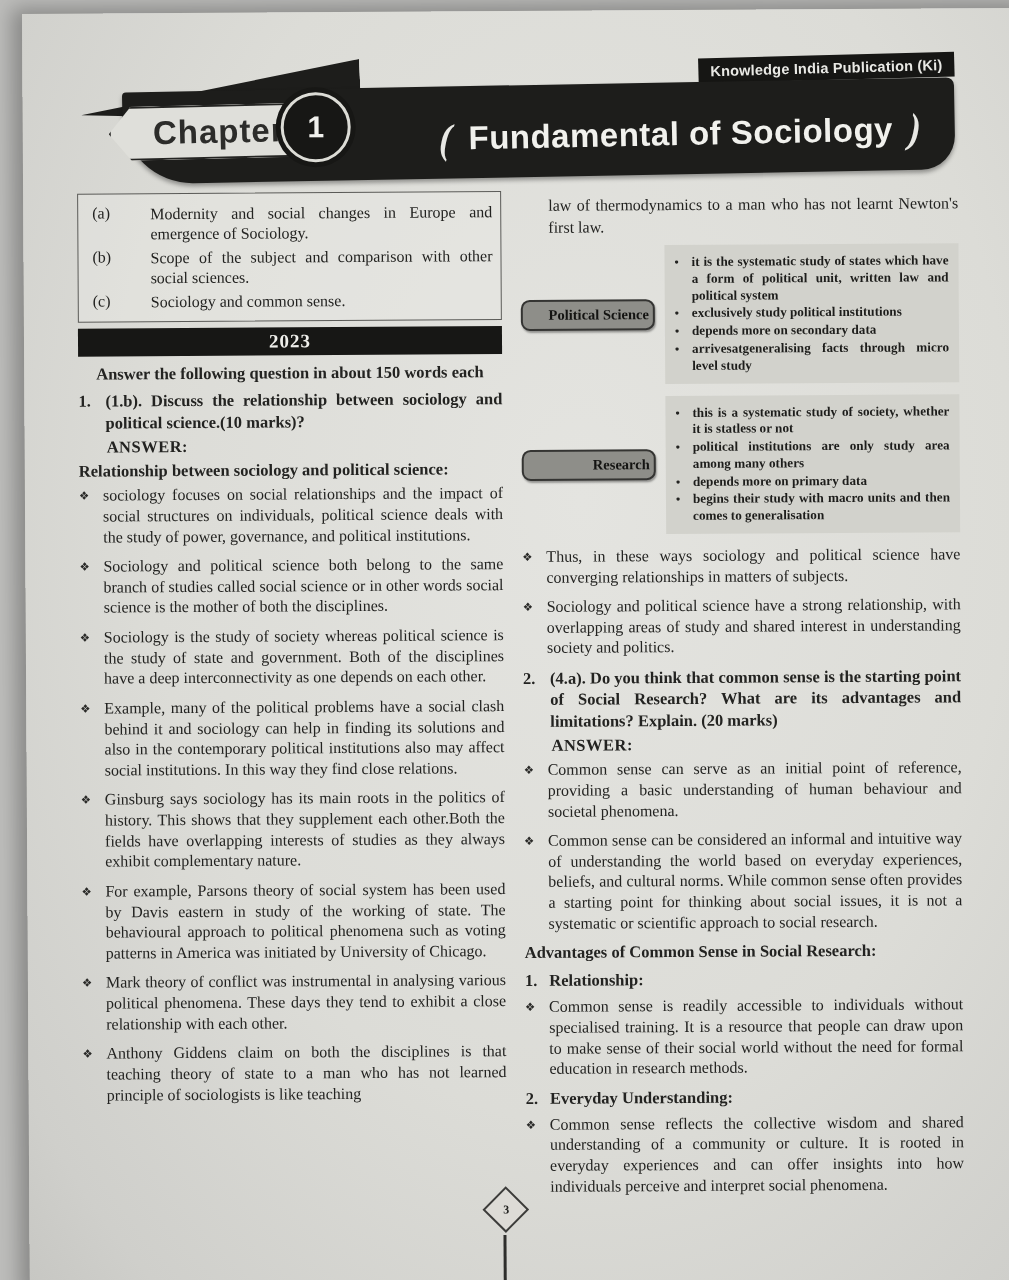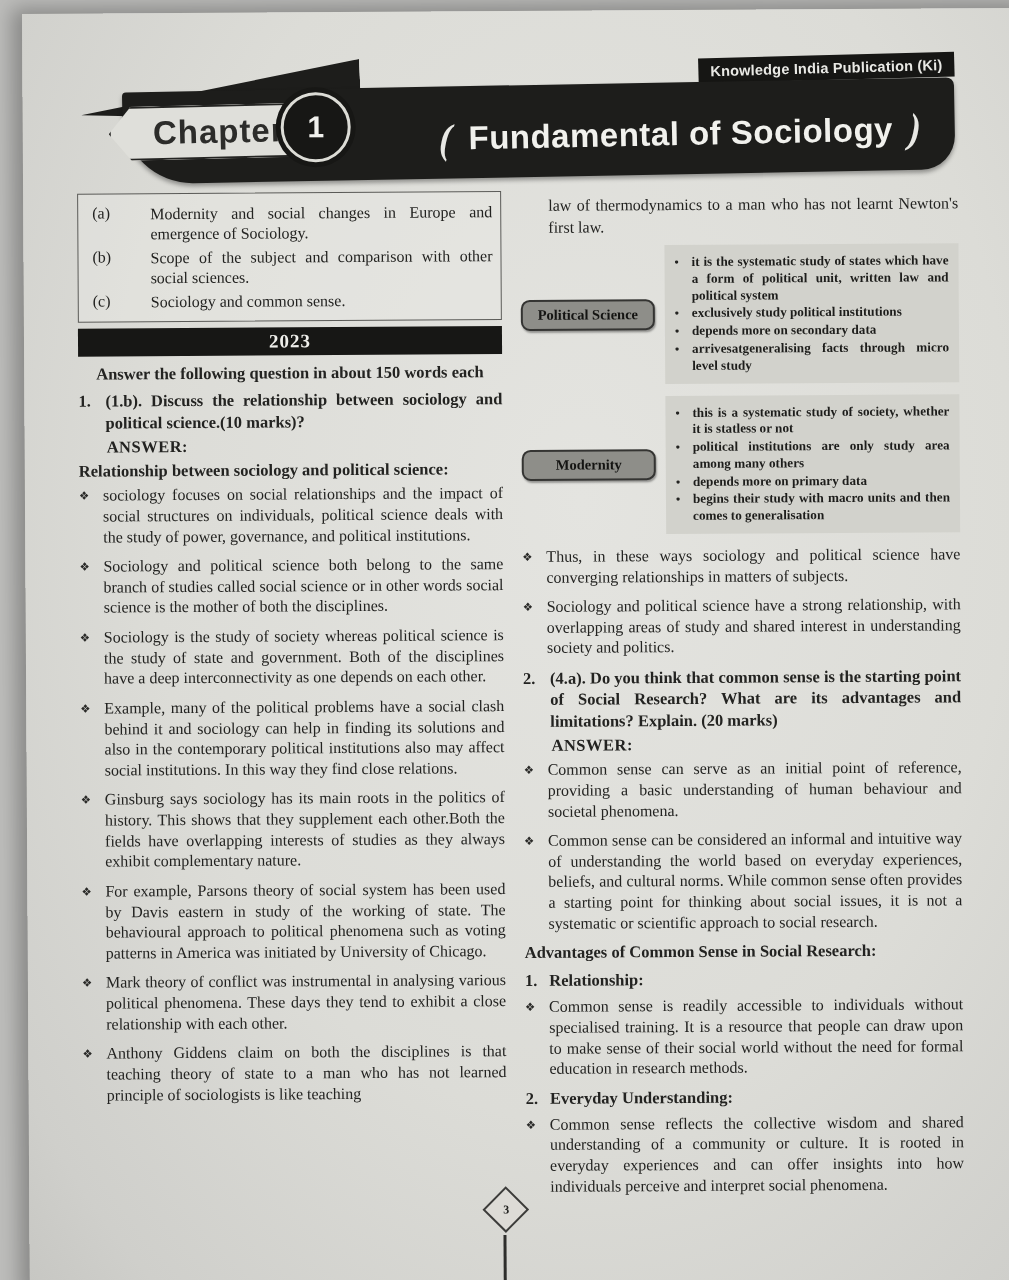--- a/index.html
+++ b/index.html
@@ -54,21 +54,21 @@
   .sec-heading{font-weight:bold;font-size:16.5px;margin:4px 0 2px 0;}
   
   ul.bl{list-style:none;margin:4px 0 0 0;padding:0;}
   ul.bl li{display:flex;gap:11px;margin:0 0 9px 0;}
   ul.bl .bm{flex:0 0 13px;font-size:11.5px;padding-top:3px;color:#2a2a28;}
   ul.bl .bt{flex:1;font-size:16px;line-height:1.29;text-align:justify;}
   
   .cont{font-size:16px;line-height:1.35;margin:0 0 8px 28px;text-align:justify;}
   .diagram{display:flex;align-items:center;gap:10px;margin:4px 0 12px 0;}
   .dlabel{flex:0 0 122px;background:#8e8e89;border:2px solid #343432;border-radius:9px;
-    padding:5px 4px;text-align:center;font-weight:bold;font-size:14.5px;color:#141412;
+    padding:5px 4px;text-align:right;font-weight:bold;font-size:14.5px;color:#141412;
     box-shadow:1px 2px 2px rgba(0,0,0,.35);}
   ul.gbox{flex:1;list-style:none;margin:0;padding:8px 10px;background:#d2d2cc;}
   ul.gbox li{display:flex;gap:9px;margin:1px 0;}
   ul.gbox .sm{flex:0 0 8px;font-size:12px;font-weight:bold;padding-top:1px;}
   ul.gbox .gt{flex:1;font-weight:bold;font-size:13.2px;line-height:1.27;color:#1d1d1b;text-align:justify;}
   .adv-title{display:flex;gap:12px;font-weight:bold;font-size:16.5px;margin:8px 0 6px 0;}
   
   .pagenum-diamond{position:absolute;left:460px;top:1182px;width:29px;height:29px;
     border:2.5px solid #3c3c3a;transform:rotate(45deg);display:flex;align-items:center;
     justify-content:center;background:#dddbd6;}
@@ -179,21 +179,21 @@
             <span class="gt">depends more on secondary data</span>
           </li>
         <li>
             <span class="sm">•</span>
             <span class="gt">arrivesatgeneralising facts through micro level study</span>
           </li>
       </ul>
     </div>
 
     <div class="diagram">
-      <div class="dlabel">Modernity</div>
+      <div class="dlabel">Research</div>
       <ul class="gbox">
         <li>
             <span class="sm">•</span>
             <span class="gt">this is a systematic study of society, whether it is statless or not</span>
           </li>
         <li>
             <span class="sm">•</span>
             <span class="gt">political institutions are only study area among many others</span>
           </li>
         <li>

